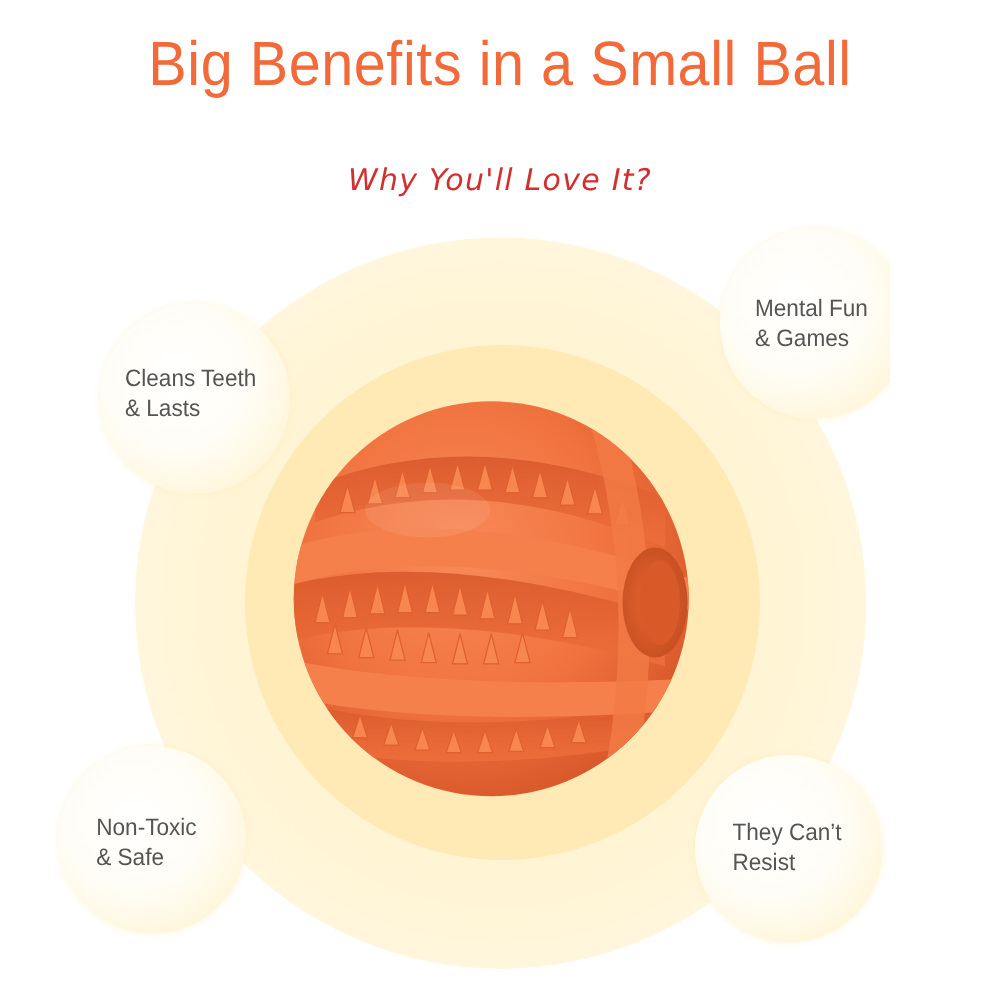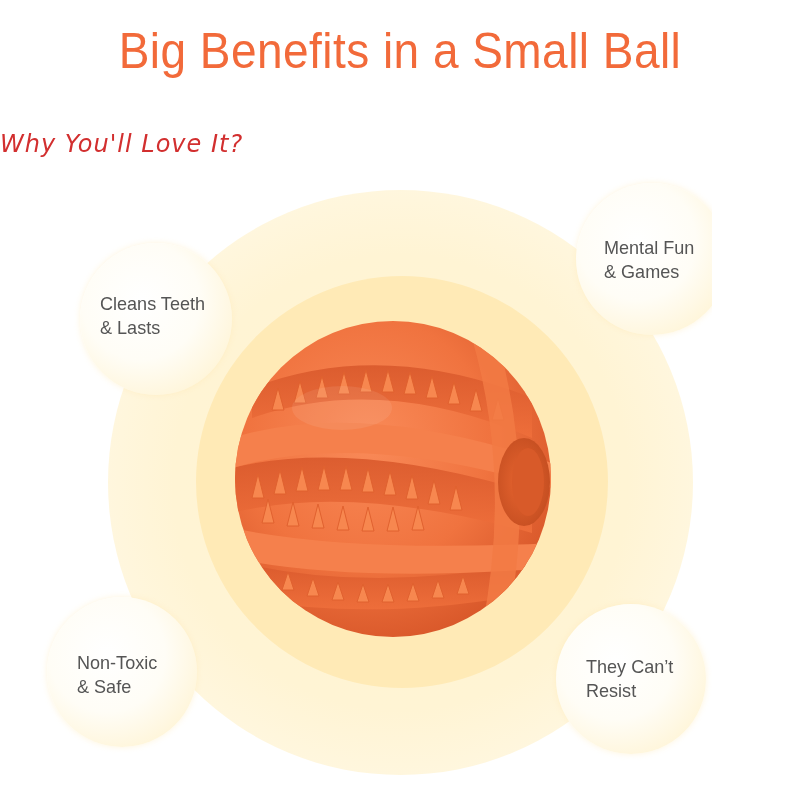--- a/index.html
+++ b/index.html
@@ -27,21 +27,21 @@
       color: #f26a3a;
       letter-spacing: 0.5px;
       transform: scaleX(0.92);
       transform-origin: center;
     }
     .subtitle {
       position: absolute;
       top: 130px;
       left: 0;
       width: 800px;
-      text-align: left;
+      text-align: center;
       font-family: "DejaVu Sans", sans-serif;
       font-size: 24px;
       color: #d22f2f;
       font-style: italic;
       letter-spacing: 1px;
       font-weight: 300;
     }
     .glow-outer {
       position: absolute;
       left: 108px;

